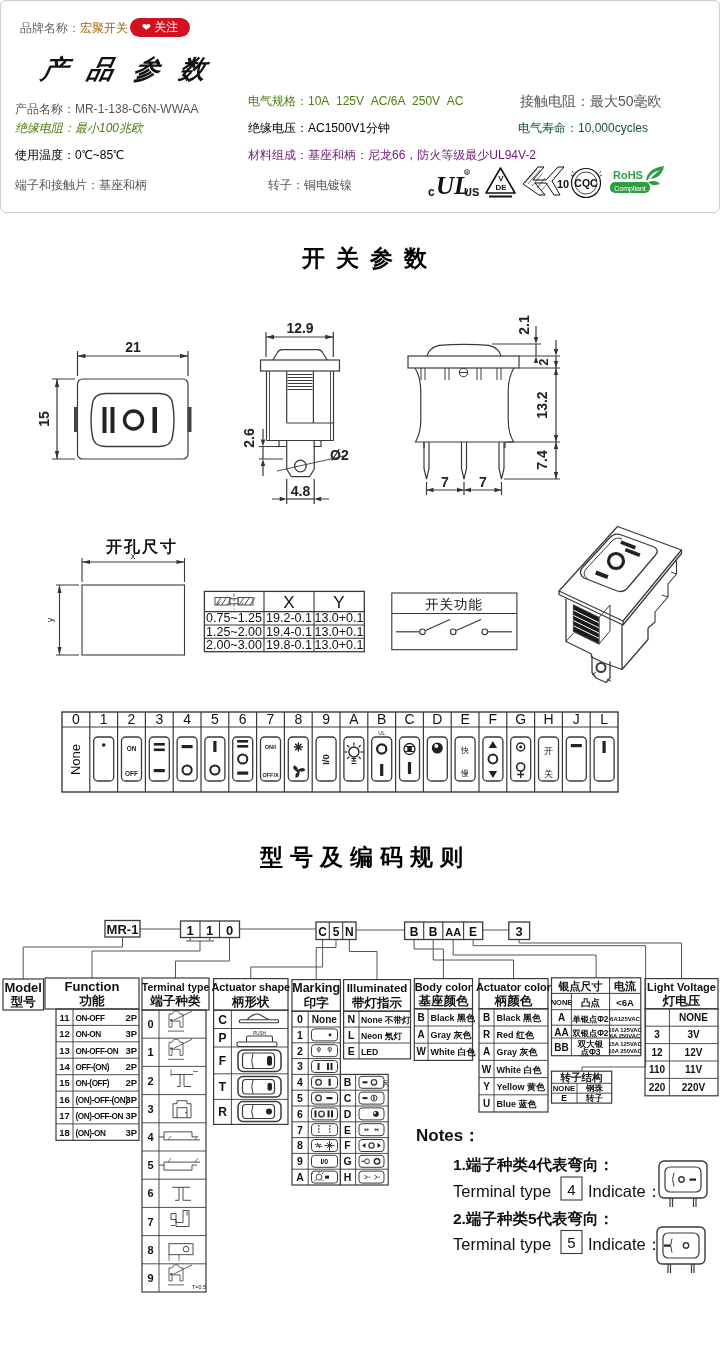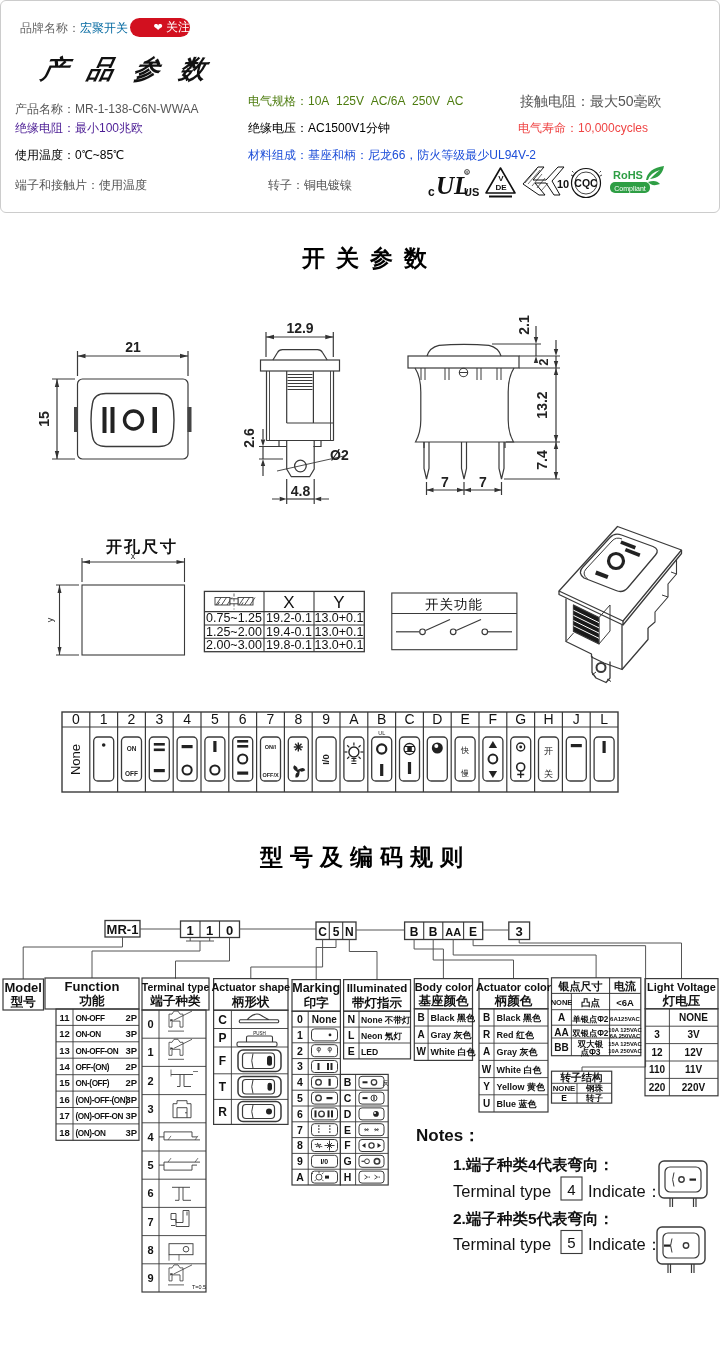--- a/index.html
+++ b/index.html
@@ -9,38 +9,38 @@
 .abs { position:absolute; }
 .ttl { position:absolute; width:720px; text-align:center; font-weight:bold; font-size:23px; color:#000; letter-spacing:7px; }
 svg { display:block; }
 </style>
 </head>
 <body>
 <div id="page">
 
   <div class="abs" style="left:0px;top:0px;width:720px;height:213px;border:1.5px solid #ccc;border-radius:6px;background:#fff;"></div>
 
-  <div class="abs" style="left:20px;top:20px;font-size:12px;color:#666;">品牌名称：<span style="color:#0369a1;">宏聚开关</span></div>
-  <div class="abs" style="left:130px;top:18px;width:60px;height:19px;background:#d2101f;border-radius:10px;color:#fff;font-size:12px;text-align:right;line-height:19px;">
+  <div class="abs" style="left:20px;top:20px;font-size:12px;color:#666;">品牌名称：<span style="color:#a16207;">宏聚开关</span></div>
+  <div class="abs" style="left:130px;top:18px;width:60px;height:19px;background:#d2101f;border-radius:10px;color:#fff;font-size:12px;text-align:center;line-height:19px;">
     <span style="font-size:11px;">❤</span> 关注</div>
 
   <div class="abs" style="left:38px;top:52px;font-family:'Liberation Serif',serif;font-style:italic;font-weight:bold;font-size:26px;color:#111;letter-spacing:20px;transform:skewX(-12deg);transform-origin:left bottom;">产品参数</div>
 
   <div class="abs" style="left:15px;top:93px;font-size:12px;color:#555;margin-top:8px;">产品名称：MR-1-138-C6N-WWAA</div>
   <div class="abs" style="left:248px;top:93px;font-size:12px;color:#4d7c0f;">电气规格：10A&nbsp;&nbsp;125V&nbsp;&nbsp;AC/6A&nbsp;&nbsp;250V&nbsp;&nbsp;AC</div>
   <div class="abs" style="left:520px;top:93px;font-size:14px;color:#555;">接触电阻：最大50毫欧</div>
 
-  <div class="abs" style="left:15px;top:120px;font-size:12px;color:#4c1d95;">绝缘电阻：最小100兆欧</div>
+  <div class="abs" style="left:15px;top:120px;font-size:12px;color:#4d7c0f;font-style:italic;">绝缘电阻：最小100兆欧</div>
   <div class="abs" style="left:248px;top:120px;font-size:12px;color:#000000;">绝缘电压：AC1500V1分钟</div>
-  <div class="abs" style="left:518px;top:120px;font-size:12px;color:#ef4444;">电气寿命：10,000cycles</div>
+  <div class="abs" style="left:518px;top:120px;font-size:12px;color:#14532d;">电气寿命：10,000cycles</div>
 
   <div class="abs" style="left:15px;top:147px;font-size:12px;color:#000000;">使用温度：0℃~85℃</div>
-  <div class="abs" style="left:248px;top:147px;font-size:12px;color:#1d4ed8;">材料组成：基座和柄：尼龙66，防火等级最少UL94V-2</div>
-
-  <div class="abs" style="left:15px;top:177px;font-size:12px;color:#555;">端子和接触片：使用温度</div>
+  <div class="abs" style="left:248px;top:147px;font-size:12px;color:#701a75;">材料组成：基座和柄：尼龙66，防火等级最少UL94V-2</div>
+
+  <div class="abs" style="left:15px;top:177px;font-size:12px;color:#555;">端子和接触片：基座和柄</div>
   <div class="abs" style="left:248px;top:177px;font-size:12px;color:#555;margin-left:20px;">转子：铜电镀镍</div>
 
   <svg class="abs" style="left:410px;top:160px;" width="260" height="46" viewBox="0 0 260 46" font-family="Liberation Sans, sans-serif">
 
     <g fill="#111">
       <text x="18" y="36" font-size="12" font-weight="bold">c</text>
       <text x="26" y="34" font-size="25" font-weight="bold" font-family="Liberation Serif, serif" font-style="italic">UL</text>
       <text x="54" y="36" font-size="11" font-weight="bold">US</text>
       <circle cx="57" cy="12" r="2.4" fill="none" stroke="#111" stroke-width="0.8"></circle>
       <text x="55.6" y="13.8" font-size="4">R</text>

